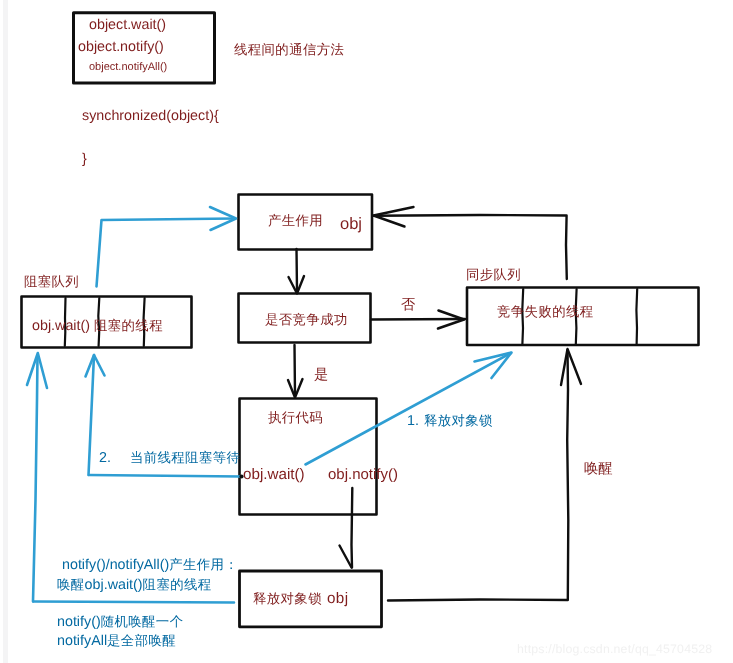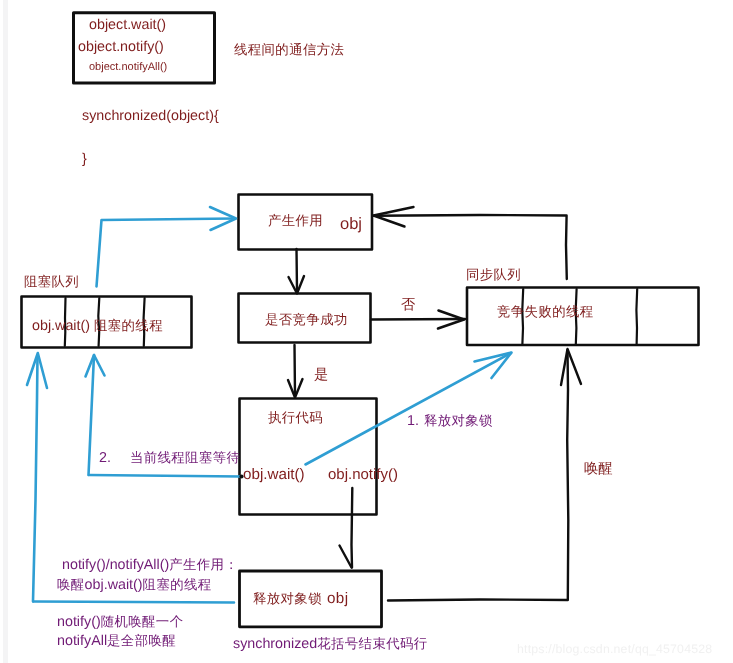--- a/index.html
+++ b/index.html
@@ -3,21 +3,21 @@
 <meta charset="utf-8">
 <title>thread-communication-diagram</title>
 <style>
   html,body{margin:0;padding:0;}
   body{width:733px;height:663px;background:#ffffff;font-family:"Liberation Sans",sans-serif;overflow:hidden;-webkit-font-smoothing:antialiased;}
   #canvas{position:relative;width:733px;height:663px;background:#fff;}
   svg{position:absolute;left:0;top:0;}
   .lbl{position:absolute;white-space:nowrap;color:#7f1d1d;font-family:"Liberation Sans",sans-serif;-webkit-font-smoothing:antialiased;text-rendering:geometricPrecision;}
   .cjk{font-size:13.4px;letter-spacing:0.4px;}
   .en{font-size:15.2px;}
-  .blue{color:#701a75;}
+  .blue{color:#0369a1;}
   .edgeline{position:absolute;left:3px;top:0;width:5px;height:663px;background:#f4f4f5;}
 </style>
 </head>
 <body>
 
 <div id="canvas">
   <div class="edgeline"></div>
 
   <svg width="733" height="663" viewBox="0 0 733 663">
     <g fill="none" stroke="#0f0f0f" stroke-linecap="round" stroke-linejoin="round">
@@ -104,16 +104,15 @@
   <div class="lbl" style="left:401px;top:296px;font-size:14.3px;">否</div>
   <div class="lbl" style="left:314px;top:366px;font-size:14.3px;">是</div>
   <div class="lbl" style="left:584px;top:460px;font-size:14.3px;">唤醒</div>
 
   <div class="lbl blue" style="left:407px;top:412px;font-size:14.3px;"><span>1.</span><span class="cjk" style="margin-left:5px;">释放对象锁</span></div>
   <div class="lbl blue" style="left:99px;top:449px;font-size:14.3px;"><span>2.</span><span class="cjk" style="margin-left:19px;">当前线程阻塞等待</span></div>
   <div class="lbl blue" style="left:62px;top:556px;font-size:14.3px;"><span>notify()/notifyAll()</span><span class="cjk">产生作用：</span></div>
   <div class="lbl blue" style="left:57px;top:613px;font-size:14.3px;"><span>notify()</span><span class="cjk">随机唤醒一个</span></div>
   <div class="lbl blue" style="left:57px;top:576px;font-size:14.3px;"><span class="cjk">唤醒</span><span>obj.wait()</span><span class="cjk">阻塞的线程</span></div>
   <div class="lbl blue" style="left:57px;top:632px;font-size:14.3px;"><span>notifyAll</span><span class="cjk">是全部唤醒</span></div>
-  <div class="lbl blue" style="left:233px;top:635px;font-size:14.3px;"><span>synchronized</span><span class="cjk">花括号结束代码行</span></div>
 
   <div class="lbl" style="left:517px;top:642px;font-size:12.3px;color:#f1f1f1;letter-spacing:0.2px;">https://blog.csdn.net/qq_45704528</div>
 </div>
 
 </body></html>

